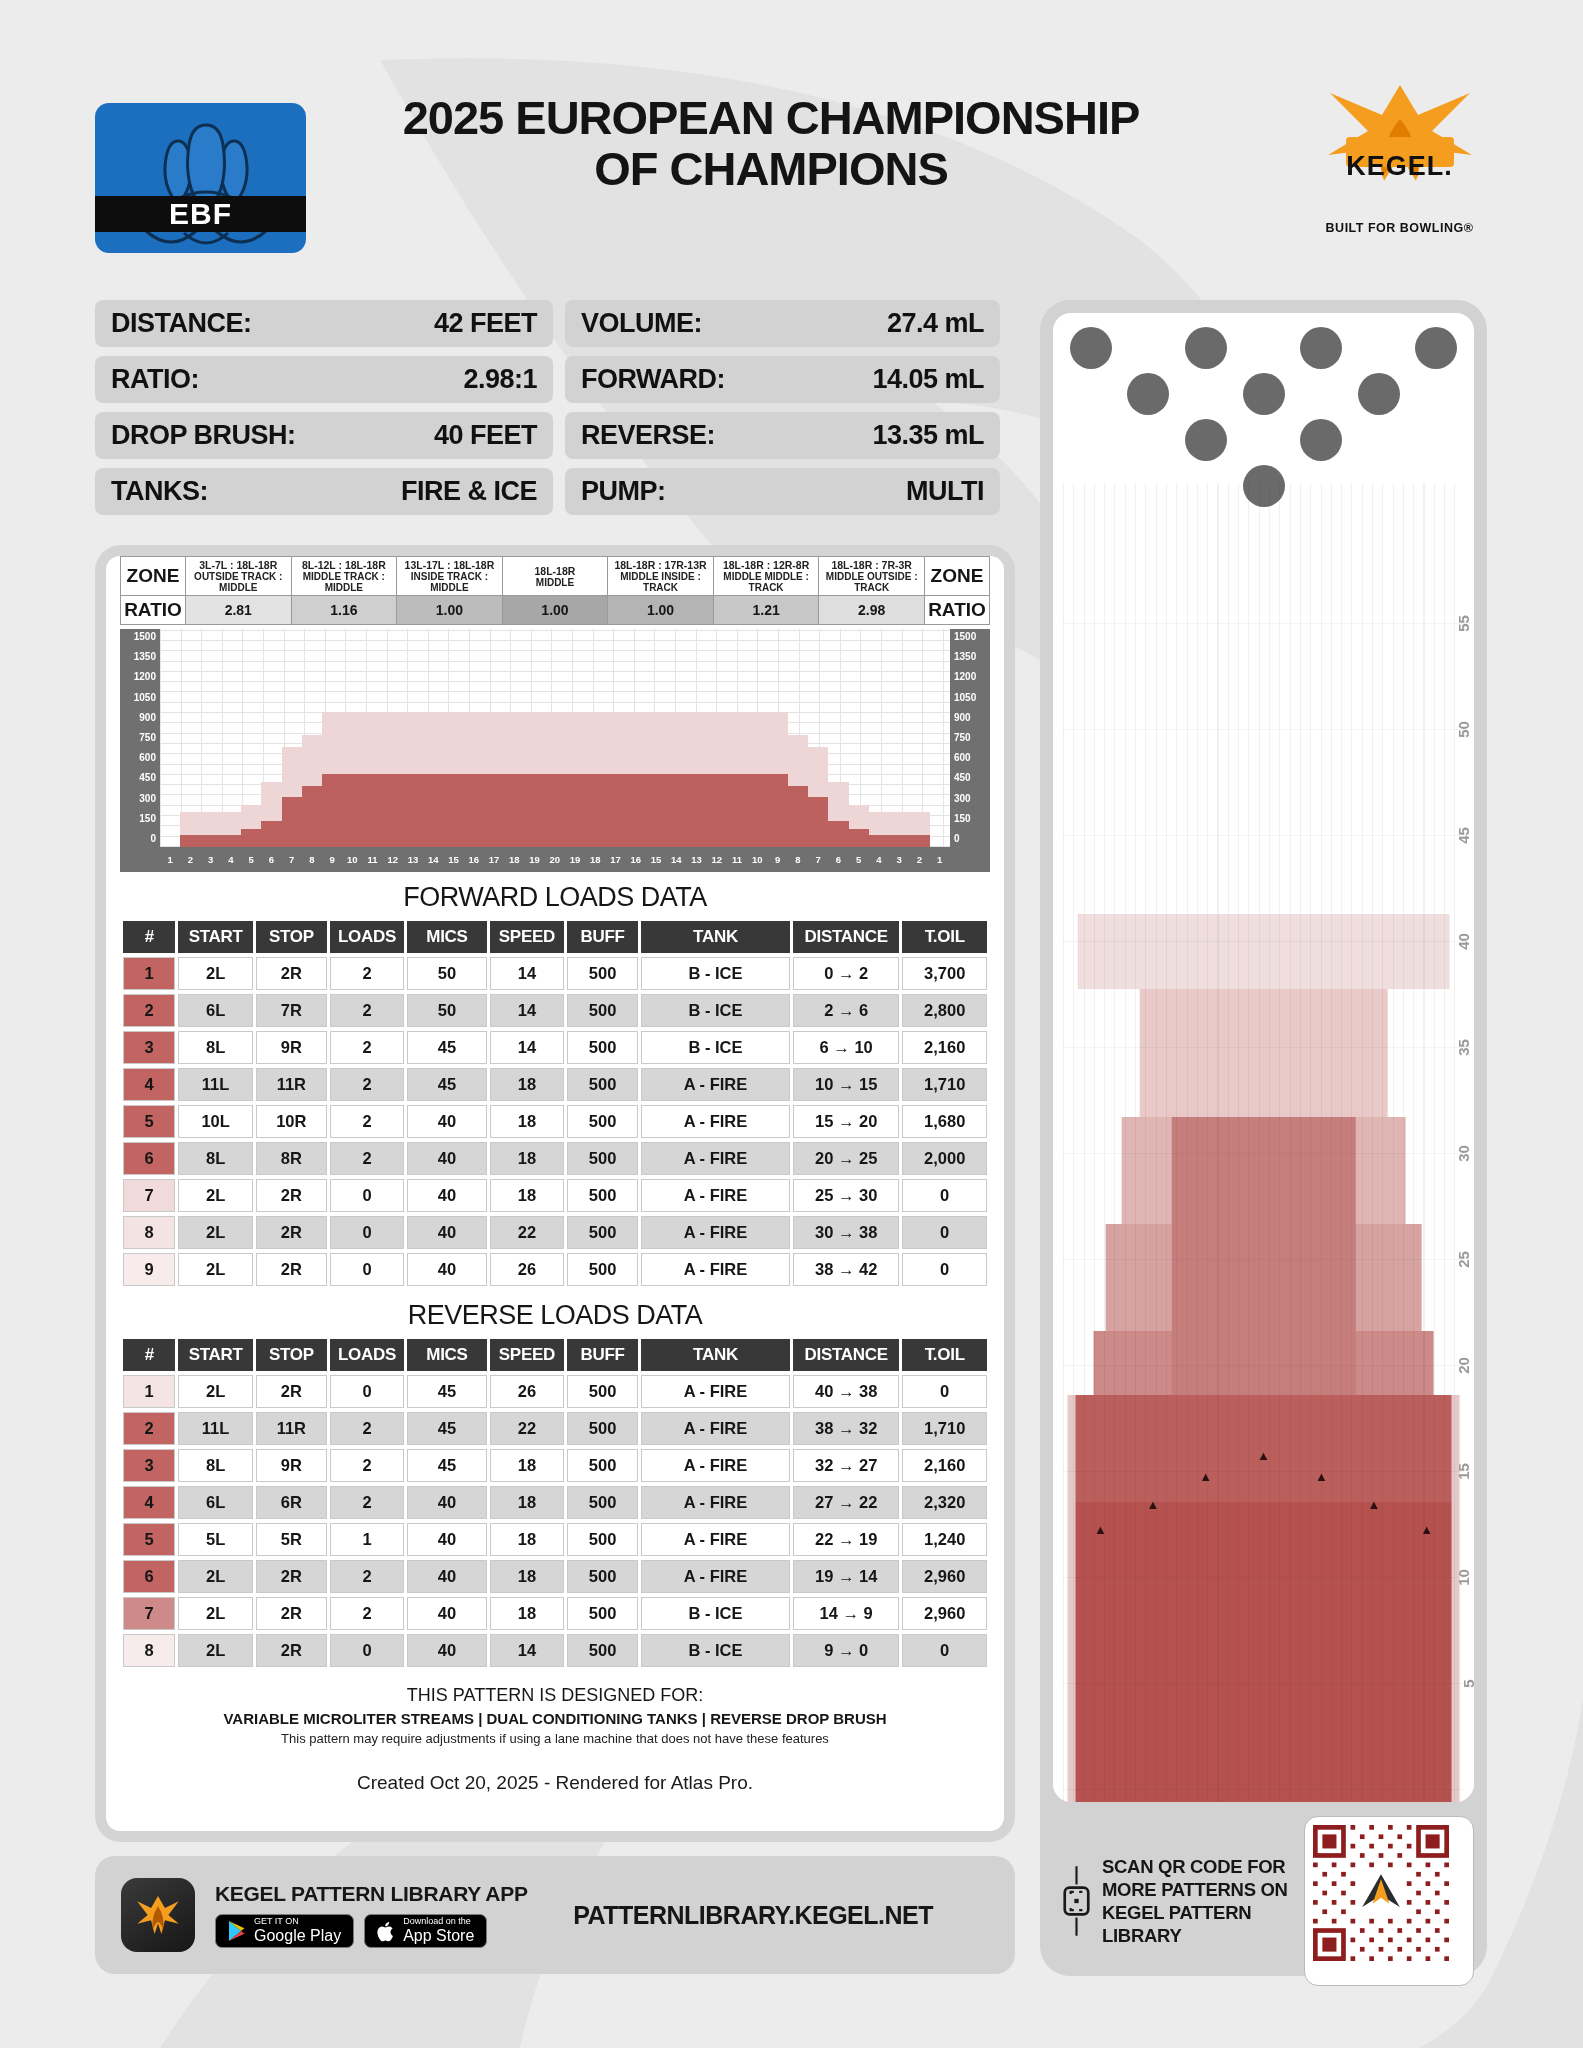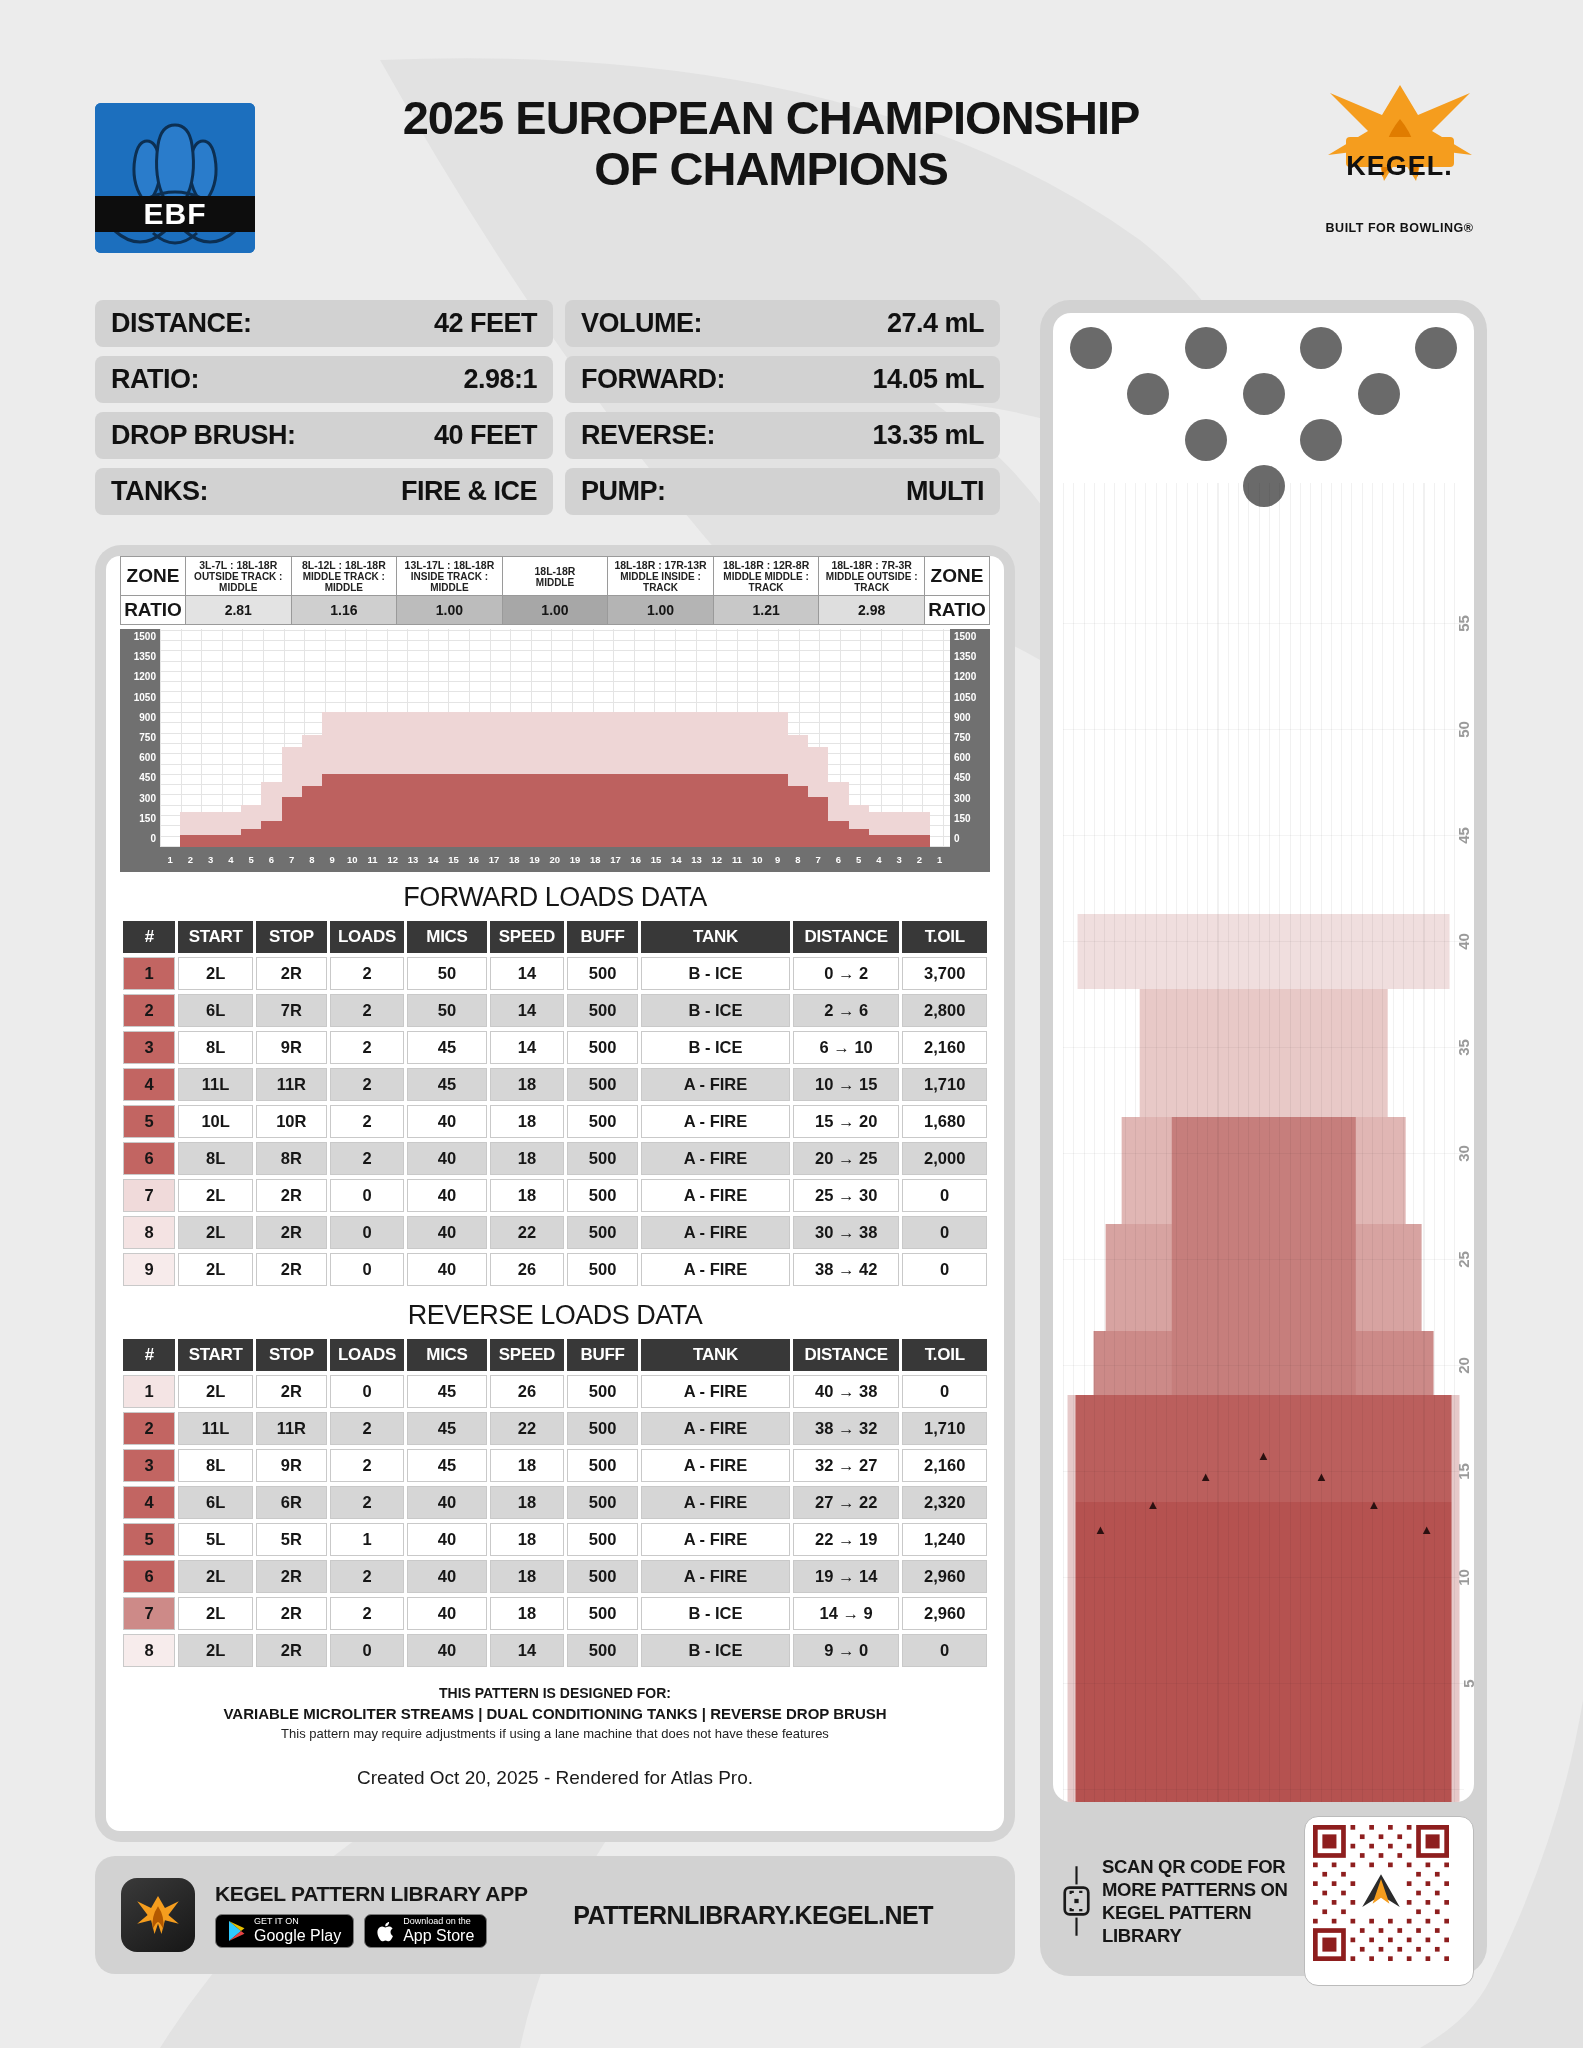--- a/index.html
+++ b/index.html
@@ -6,21 +6,21 @@
   body{
     width:1583px;height:2048px;position:relative;overflow:hidden;
     background:#ececec;font-family:"Liberation Sans",sans-serif;color:#161616;
     -webkit-font-smoothing:antialiased;
   }
   .wm{position:absolute;z-index:0;pointer-events:none;}
   .layer{position:relative;z-index:1;}
 
   
   #header{position:absolute;left:95px;top:85px;width:1392px;height:160px;}
-  .ebf-logo{position:absolute;left:0;top:18px;width:160px;height:150px;border-radius:6px;overflow:hidden;background:#1c6fbe;}
+  .ebf-logo{position:absolute;left:0;top:18px;width:180px;height:150px;border-radius:14px;overflow:hidden;background:#1c6fbe;padding-left:31px;}
   .ebf-band{position:absolute;left:0;right:0;top:62%;height:24%;background:#0d0d0d;display:flex;align-items:center;justify-content:center;}
   .ebf-band span{color:#fff;font-weight:900;font-size:30px;letter-spacing:1px;}
   .page-title{position:absolute;left:220px;right:260px;top:8px;text-align:center;font-weight:900;font-size:47px;line-height:1.08;letter-spacing:-1px;color:#141414;}
   .kegel-logo{position:absolute;right:0;top:0;width:175px;text-align:center;}
   .kegel-word{position:absolute;left:50%;top:66px;transform:translateX(-50%);font-weight:900;font-size:27px;letter-spacing:1px;color:#111;}
   .kegel-tag{margin-top:2px;font-weight:900;font-size:12.5px;color:#111;letter-spacing:.5px;}
 
   
   #stats{position:absolute;left:95px;top:300px;width:905px;display:grid;grid-template-columns:458px 1fr;column-gap:12px;row-gap:9px;grid-auto-flow:column;grid-template-rows:repeat(4,47px);}
   .stat-bar{background:#d2d2d2;border-radius:8px;display:flex;align-items:center;justify-content:space-between;padding:0 16px;}
@@ -59,21 +59,21 @@
   .loads{width:100%;border-collapse:separate;border-spacing:3px 4px;table-layout:fixed;}
   .loads th{background:#383838;color:#fff;font-weight:900;font-size:17px;height:30px;letter-spacing:-.3px;}
   .loads td{background:#fff;text-align:center;font-weight:700;font-size:16.5px;height:29px;border:1px solid #c9c9c9;}
   .loads tr.alt td{background:#d6d6d6;}
   .loads col.c-num{width:6.2%;} .loads col.c-start{width:8.8%;} .loads col.c-stop{width:8.4%;}
   .loads col.c-loads{width:8.8%;} .loads col.c-mics{width:9.4%;} .loads col.c-speed{width:8.8%;}
   .loads col.c-buff{width:8.4%;} .loads col.c-tank{width:17.6%;} .loads col.c-dist{width:12.6%;} .loads col.c-oil{width:10%;}
 
   
   #designed{ text-align:center;margin-top:14px;}
-  #designed .t1{font-weight:700;font-size:14px;}
+  #designed .t1{font-weight:400;font-size:18px;}
   #designed .t2{font-weight:700;font-size:15px;margin-top:4px;}
   #designed .t3{font-size:13px;margin-top:4px;color:#222;}
   #created{text-align:center;font-size:19px;font-weight:400;margin-top:26px;color:#1a1a1a;}
 
   
   #app-bar{position:absolute;left:95px;top:1856px;width:920px;height:118px;background:#d2d2d2;border-radius:20px;display:flex;align-items:center;padding:0 26px;box-sizing:border-box;}
   #app-icon{width:74px;height:74px;border-radius:16px;background:linear-gradient(145deg,#3a3a3a,#161616);display:flex;align-items:center;justify-content:center;margin-right:20px;flex:0 0 auto;}
   #app-col .app-title{font-weight:900;font-size:21px;letter-spacing:-.3px;margin-bottom:8px;}
   .badges{display:flex;gap:10px;}
   .badge{background:#000;border-radius:7px;border:1px solid #7a7a7a;color:#fff;display:flex;align-items:center;gap:8px;padding:5px 12px;height:34px;box-sizing:border-box;cursor:pointer;}

